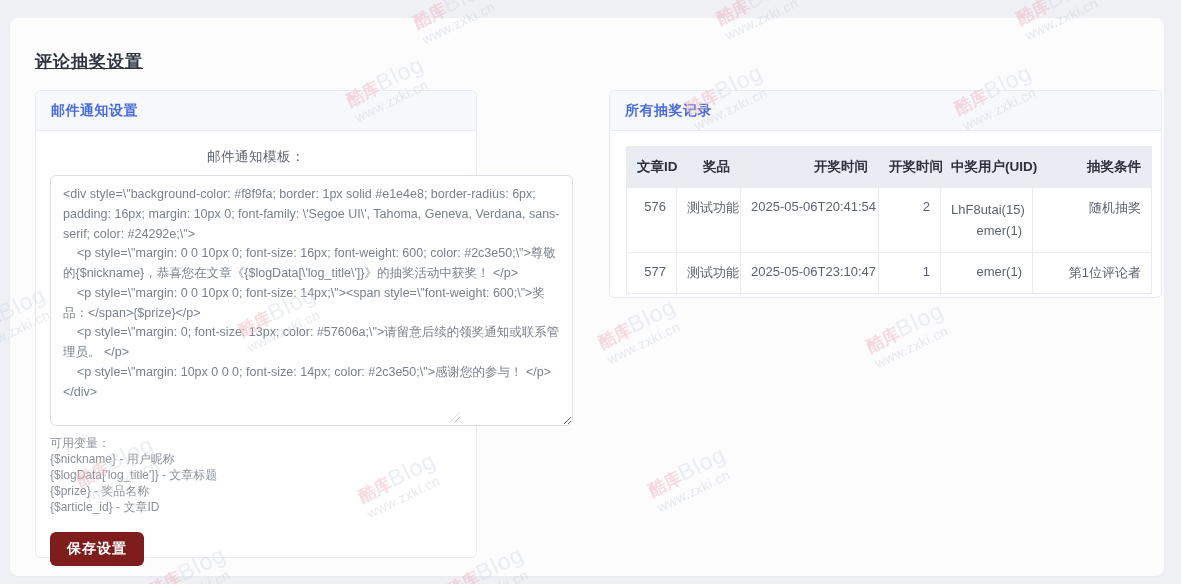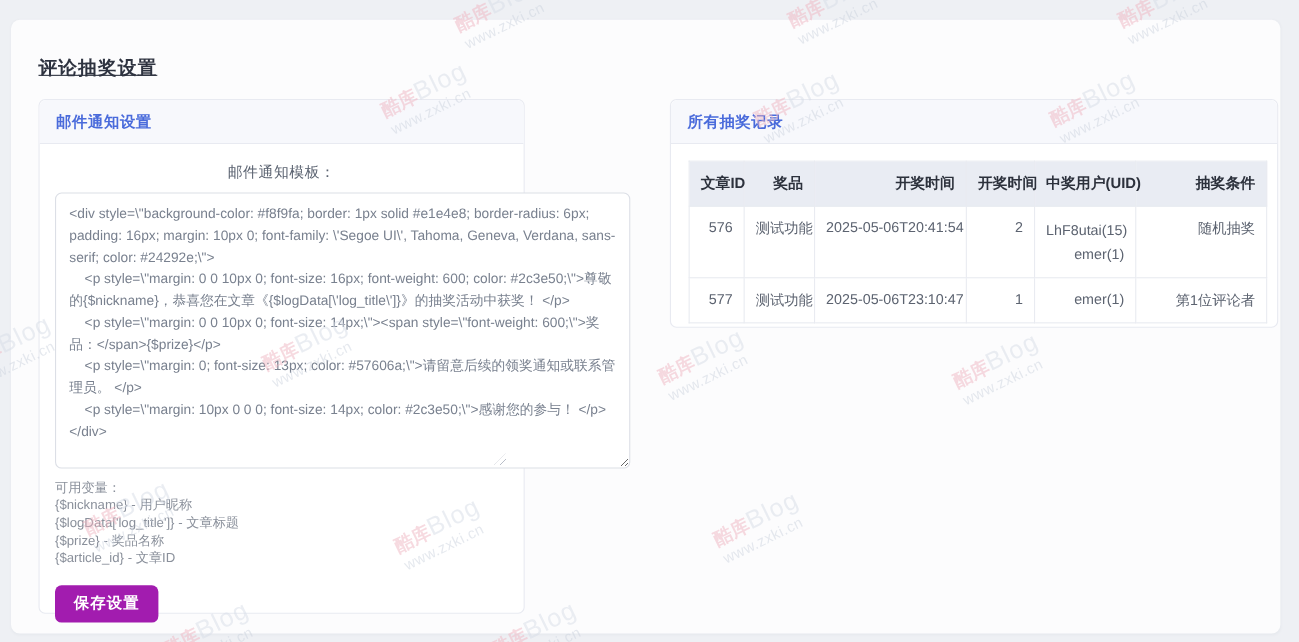--- a/index.html
+++ b/index.html
@@ -77,21 +77,21 @@
     line-height: 1.58;
     color: #79818f;
     background: #fff;
     outline: none;
     overflow: hidden;
   }
   .hints { margin-top: 9px; font-size: 12px; color: #8a909b; line-height: 16px; }
   .save-btn {
     margin-top: 17px;
     display: inline-block;
-    background: #a21caf;
+    background: #7f1d1d;
     color: #ffffff;
     border: none;
     border-radius: 6px;
     padding: 8px 17px;
     font-size: 14px;
     font-weight: 700;
     letter-spacing: 1px;
     cursor: pointer;
     font-family: inherit;
   }

